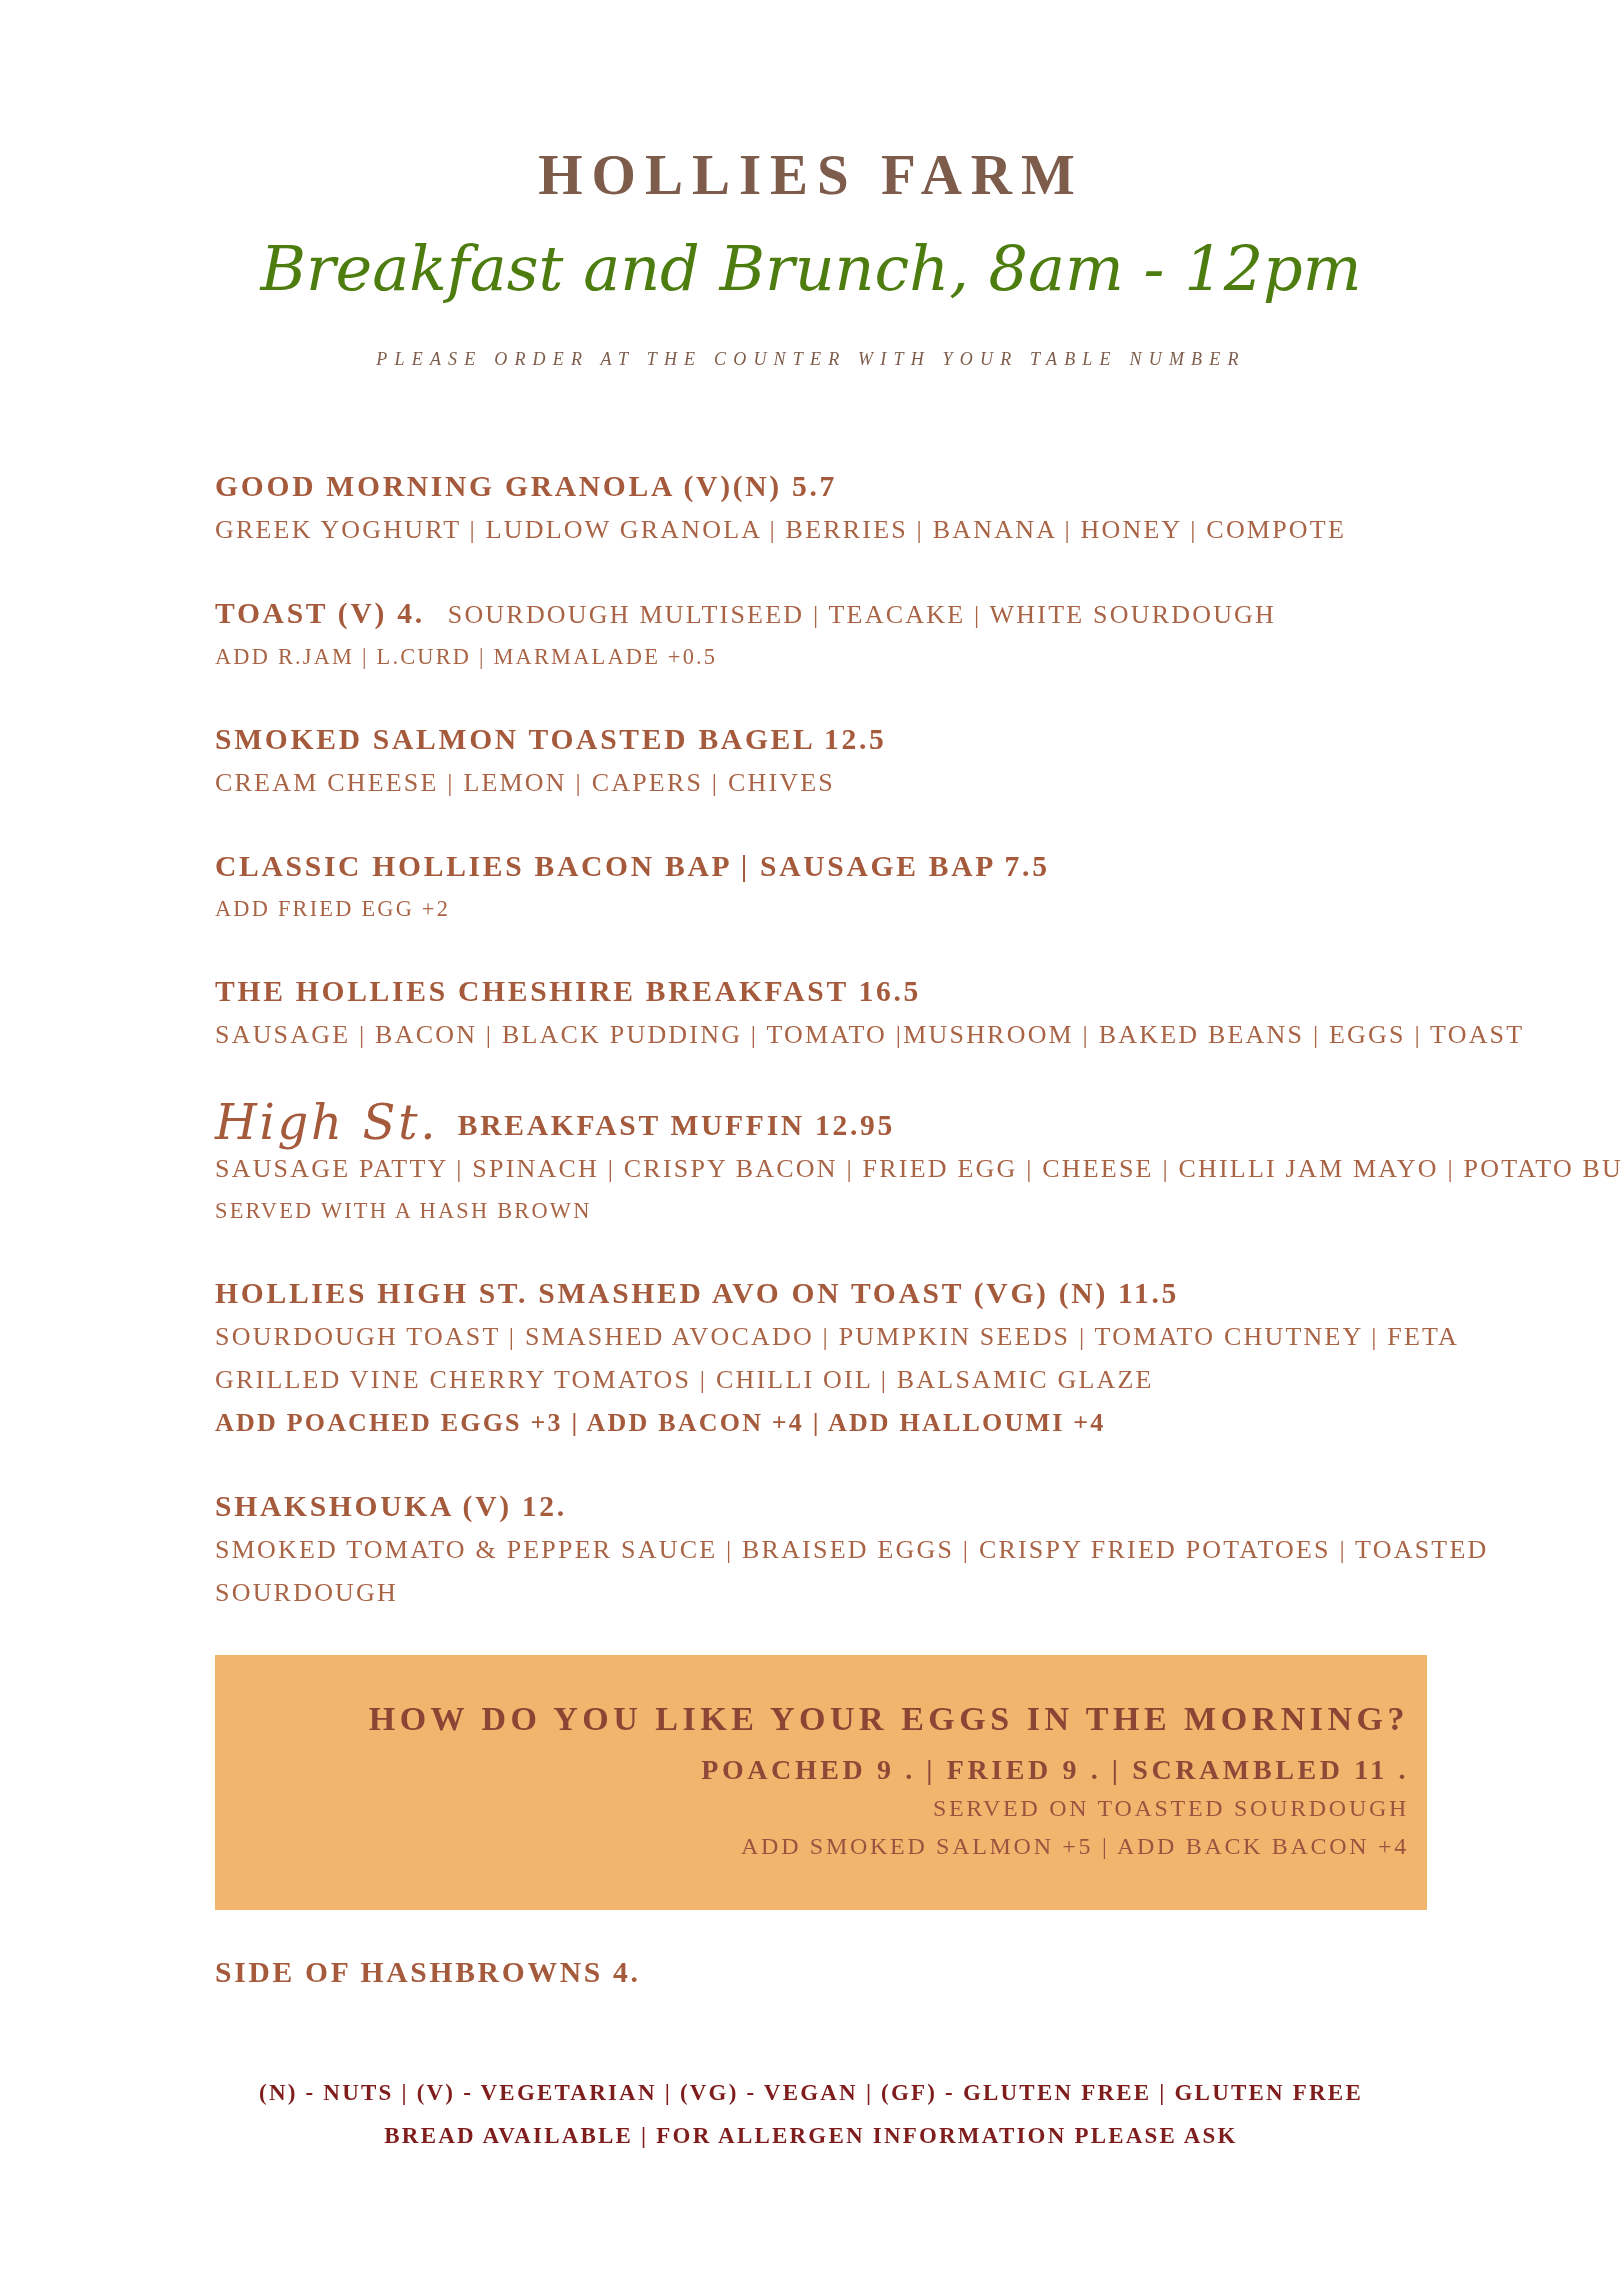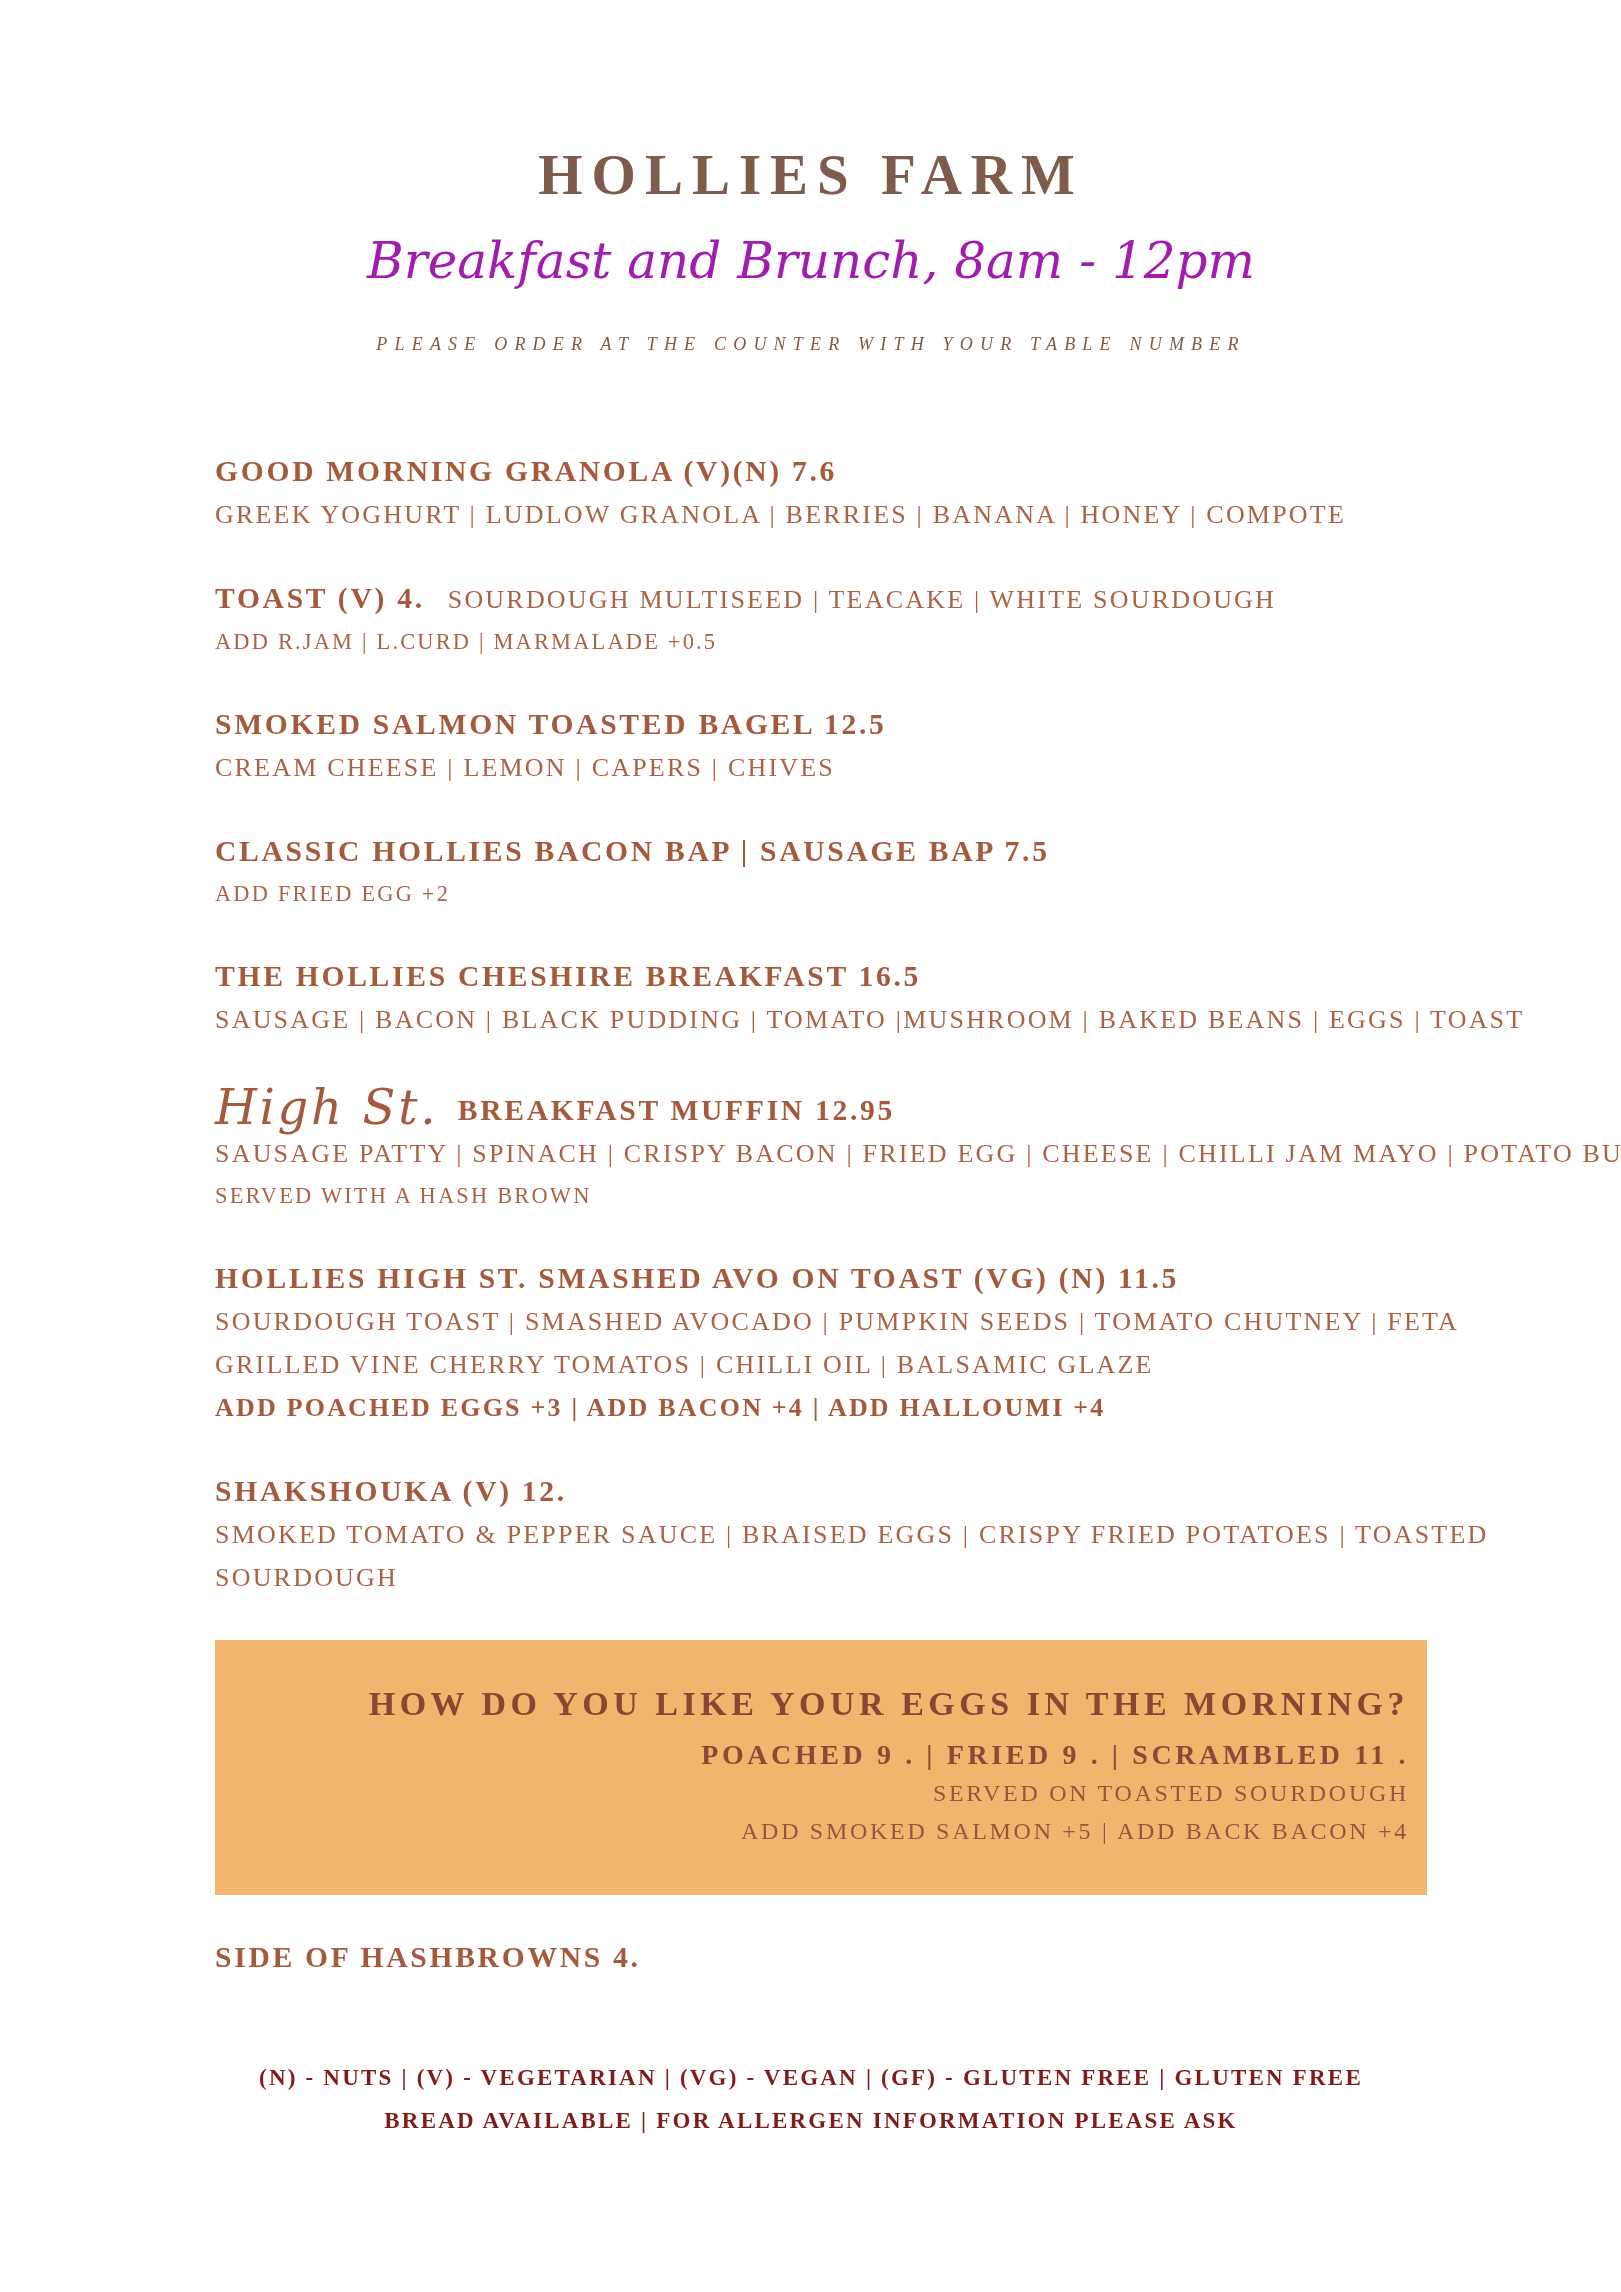--- a/index.html
+++ b/index.html
@@ -22,21 +22,21 @@
   }
   .brand {
     font-size: 57px; font-weight: 700; letter-spacing: 9px; color: #7d5c4b;
   }
   .script {
     font-family: "DejaVu Serif", serif;
     font-style: italic; font-weight: 400;
   }
   .brand-script { font-size: 56px; color: #7d5c4b; }
   .subtitle-script {
-    margin-top: 25px; font-size: 50px; color: #a21caf; white-space: nowrap;
+    margin-top: 25px; font-size: 62px; color: #4d7c0f; white-space: nowrap;
   }
   .order-note {
     margin-top: 44px;
     font-size: 18px; font-style: italic; letter-spacing: 7.2px;
     color: #7d5c4b; white-space: nowrap;
   }
 
   
   .menu { margin: 95px 107px 0 215px; }
   .item { margin-bottom: 41px; }
@@ -104,21 +104,21 @@
     <div class="brand-line">
       <span class="brand">HOLLIES FARM</span>
     </div>
     <div class="script subtitle-script">Breakfast and Brunch, 8am - 12pm</div>
     <div class="order-note">PLEASE ORDER AT THE COUNTER WITH YOUR TABLE NUMBER</div>
   </header>
 
   <main class="menu">
 
     <div class="item">
-      <div class="item-title">GOOD MORNING GRANOLA (V)(N)  7.6</div>
+      <div class="item-title">GOOD MORNING GRANOLA (V)(N)  5.7</div>
       <div class="desc-line">GREEK YOGHURT | LUDLOW GRANOLA | BERRIES | BANANA | HONEY | COMPOTE</div>
     </div>
 
     <div class="item">
       <div class="item-title">
         <span>TOAST (V) 4.</span><span class="inline-desc">SOURDOUGH MULTISEED | TEACAKE | WHITE SOURDOUGH</span>
       </div>
       <div class="small-line">ADD R.JAM | L.CURD | MARMALADE +0.5</div>
     </div>
 

